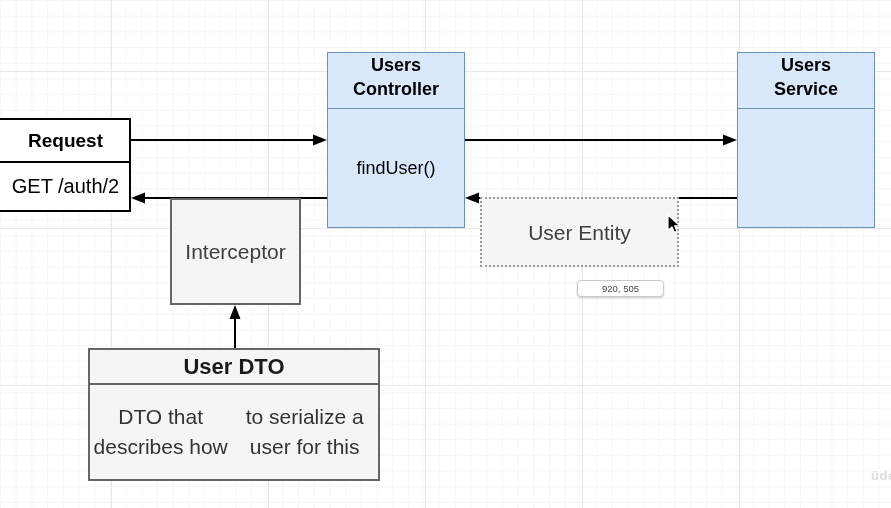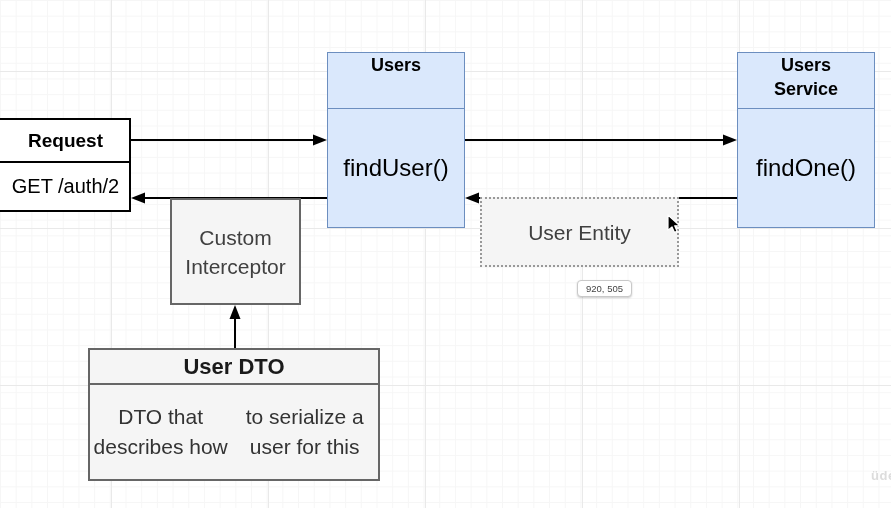--- a/index.html
+++ b/index.html
@@ -29,41 +29,41 @@
   #request .hd { height: 43px; display: flex; align-items: center; justify-content: center;
                  border-bottom: 2.5px solid #000; font-weight: bold; font-size: 19px; color: #000; padding-left: 30px; }
   #request .bd { flex: 1; display: flex; align-items: center; justify-content: center;
                  font-size: 20px; color: #000; padding-left: 30px; }
 
   
   .blue-node { width: 138px; height: 176px; background: #dae8fc; border: 1.5px solid #6c8ebf; }
   .blue-node .hd { height: 56px; display: flex; flex-direction: column; align-items: center; justify-content: flex-start;
                    border-bottom: 1.5px solid #6c8ebf; font-weight: bold; font-size: 18px; line-height: 24px;
                    color: #000; text-align: center; }
-  .blue-node .bd { flex: 1; display: flex; align-items: center; justify-content: center; font-size: 24px; color: #000; }
+  .blue-node .bd { flex: 1; display: flex; align-items: center; justify-content: center; font-size: 18px; color: #000; }
   #users-controller { left: 327px; top: 52px; }
   #users-service   { left: 737px; top: 52px; }
 
   
   #custom-interceptor { left: 170px; top: 198px; width: 131px; height: 107px;
     background: #f5f5f5; border: 2px solid #666; align-items: center; justify-content: center;
     font-size: 21px; line-height: 29px; color: #404040; text-align: center; }
 
   #user-entity-instance { left: 480px; top: 197px; width: 199px; height: 70px;
     background: #f5f5f5; border: 2px dotted #999; align-items: center; justify-content: center;
     font-size: 21px; line-height: 27px; color: #404040; text-align: center; z-index: 3; }
 
   #user-dto { left: 88px; top: 348px; width: 292px; height: 133px; background: #f5f5f5; border: 2px solid #666; }
   #user-dto .hd { height: 35px; display: flex; align-items: center; justify-content: center;
                   border-bottom: 2px solid #666; font-weight: bold; font-size: 22px; color: #1a1a1a; }
   #user-dto .bd { flex: 1; display: flex; align-items: center; justify-content: center;
                   font-size: 21px; line-height: 30px; color: #333; text-align: center; }
 
   
-  #pos-tooltip { position: absolute; left: 577px; top: 280px; padding: 2px 8px;
+  #pos-tooltip { position: absolute; left: 577px; top: 280px; padding: 2px 24px;
     background: #fff; border: 1px solid #c9c9c9; border-radius: 4px;
     font-size: 9.5px; color: #444; box-shadow: 0 1px 2px rgba(0,0,0,.2); z-index: 6; white-space: nowrap; }
 
   #watermark { position: absolute; left: 871px; top: 468px; font-size: 13px; font-weight: bold;
     color: #dcdcdc; z-index: 5; letter-spacing: .5px; white-space: nowrap; }
 
   #cursor { position: absolute; left: 666px; top: 214px; z-index: 7; }
 </style>
 </head>
 <body>
@@ -94,35 +94,34 @@
   </svg>
 
   <div class="node" id="request">
     <div class="hd">Request</div>
     <div class="bd">GET /auth/2</div>
   </div>
 
   <div class="node blue-node" id="users-controller">
     <div class="hd">
       <span class="ln">Users</span>
+      <span class="ln">Controller</span>
     </div>
     <div class="bd">findUser()</div>
   </div>
 
   <div class="node blue-node" id="users-service">
     <div class="hd">
       <span class="ln">Users</span>
       <span class="ln">Service</span>
     </div>
-    <div class="bd">findOne()</div>
   </div>
 
   <div class="node" id="custom-interceptor">
     <div>
-      <span class="ln">Custom</span>
       <span class="ln">Interceptor</span>
     </div>
   </div>
 
   <div class="node" id="user-entity-instance">
     <div>
       <span class="ln">User Entity</span>
     </div>
   </div>
 

